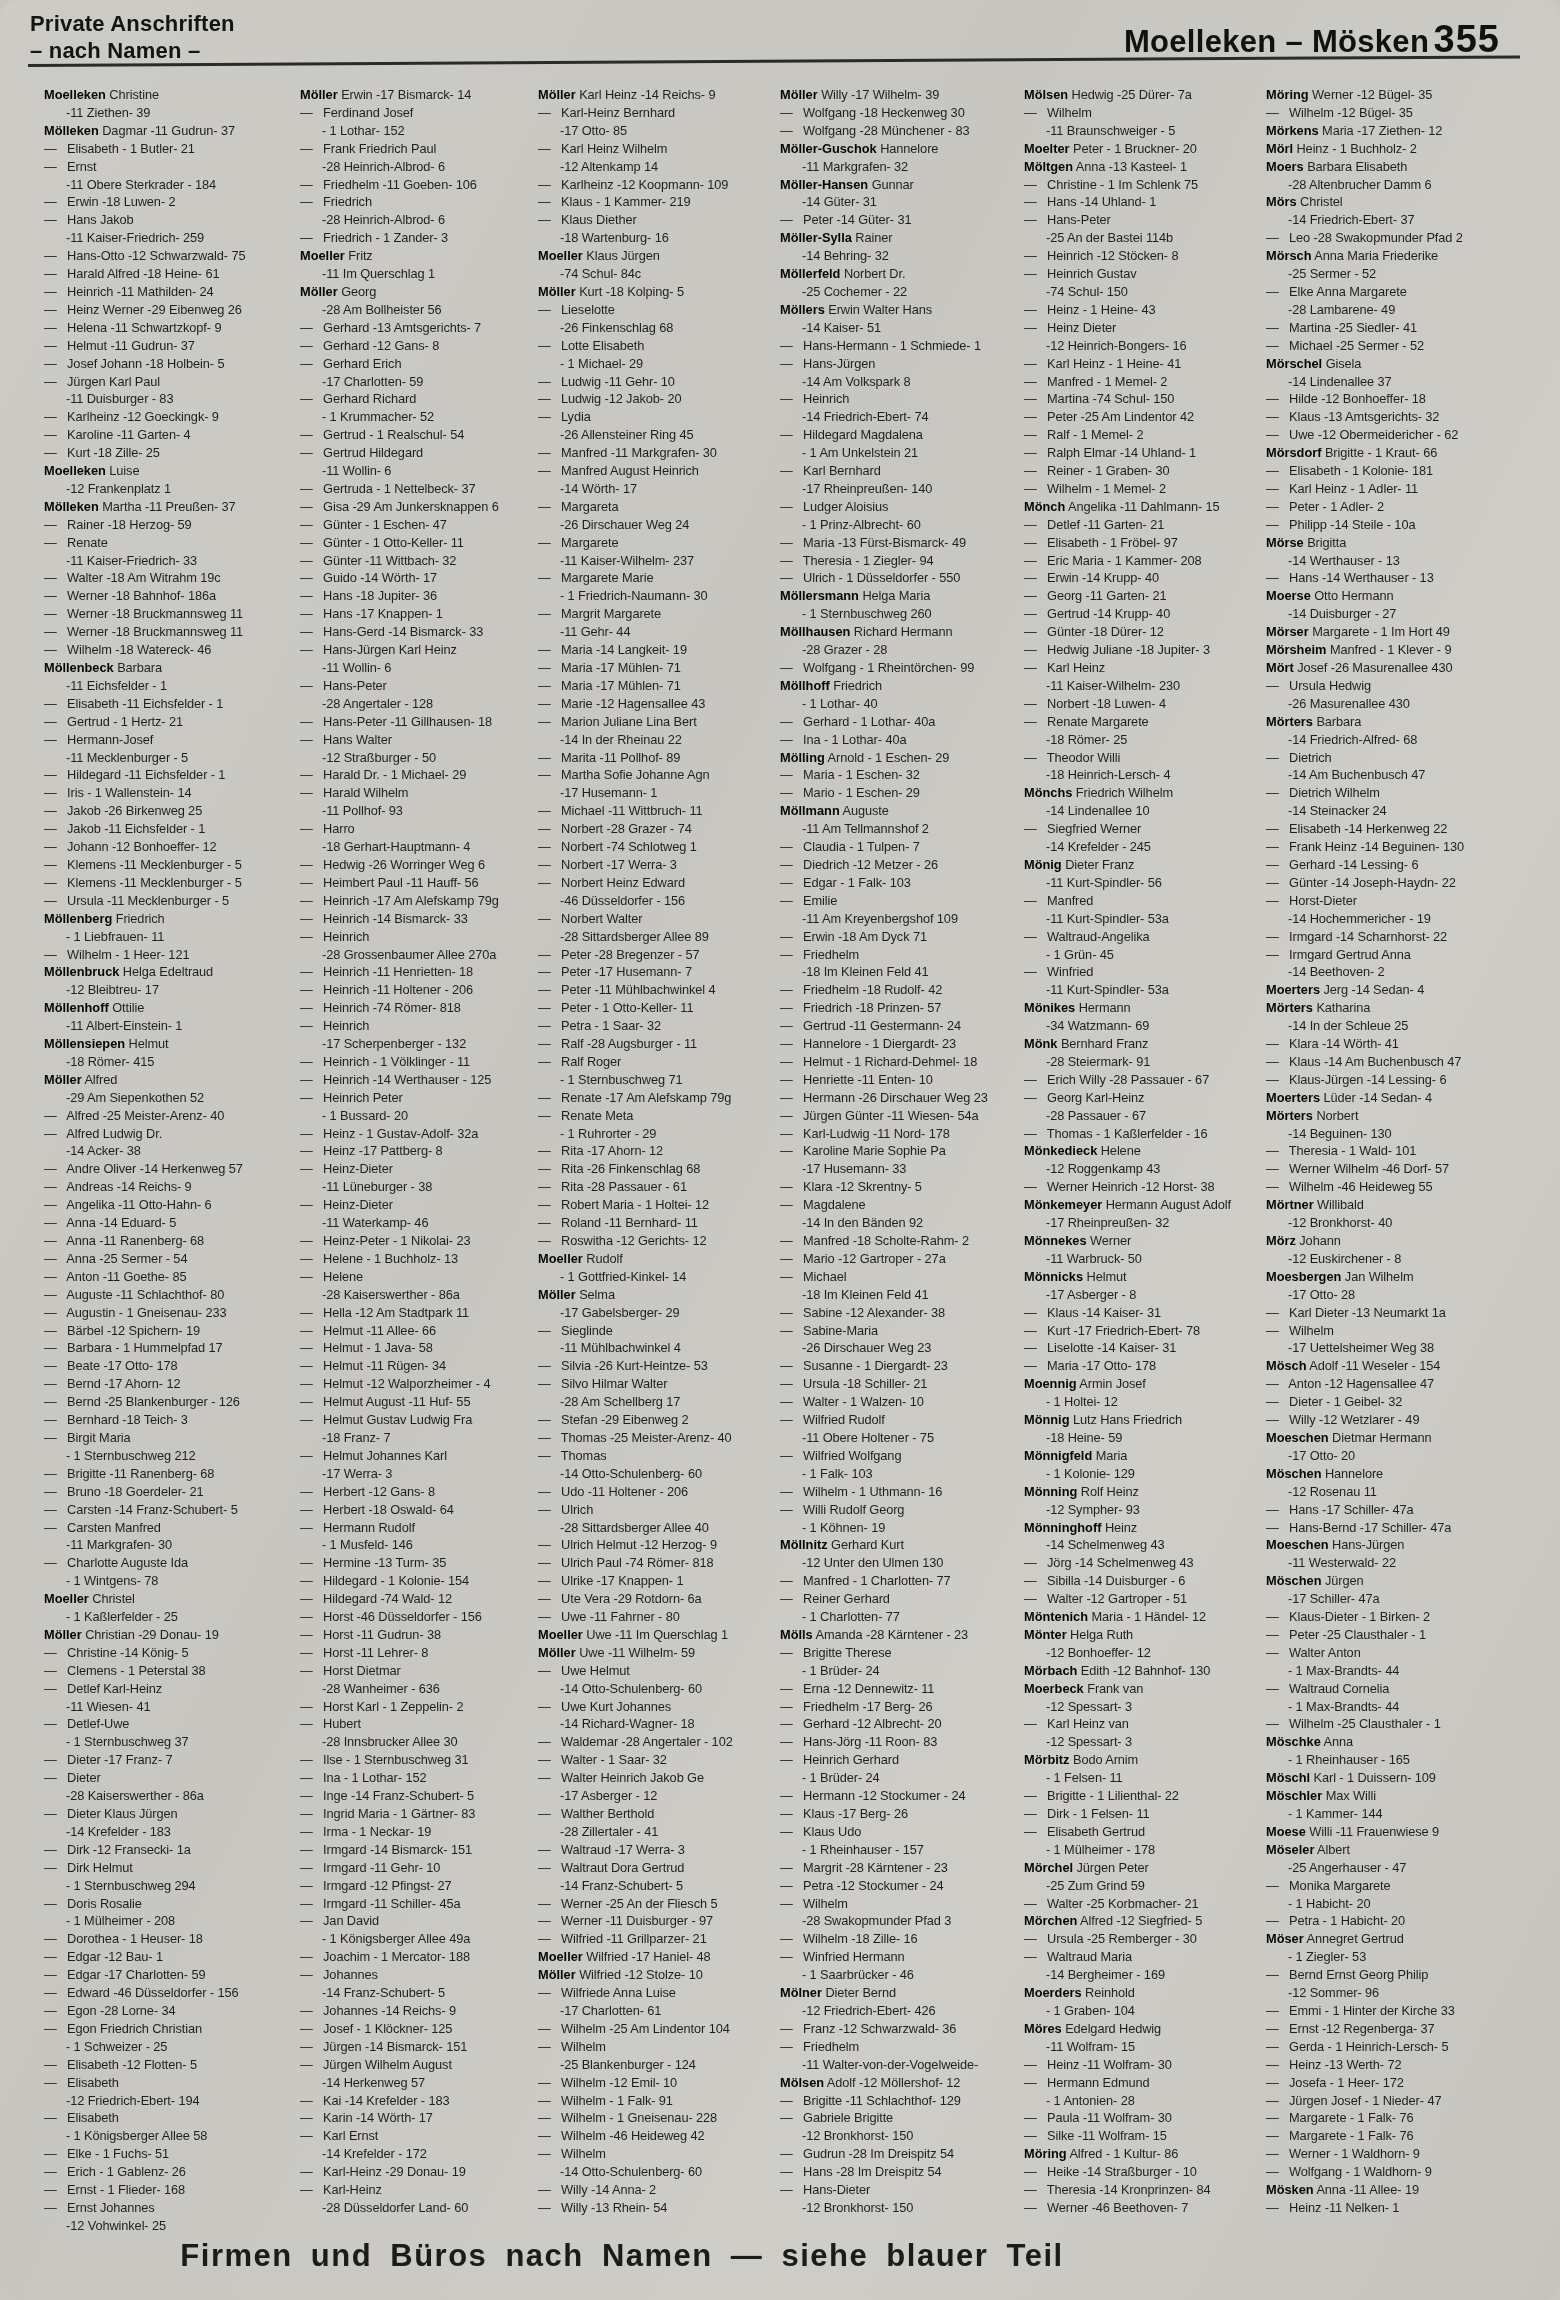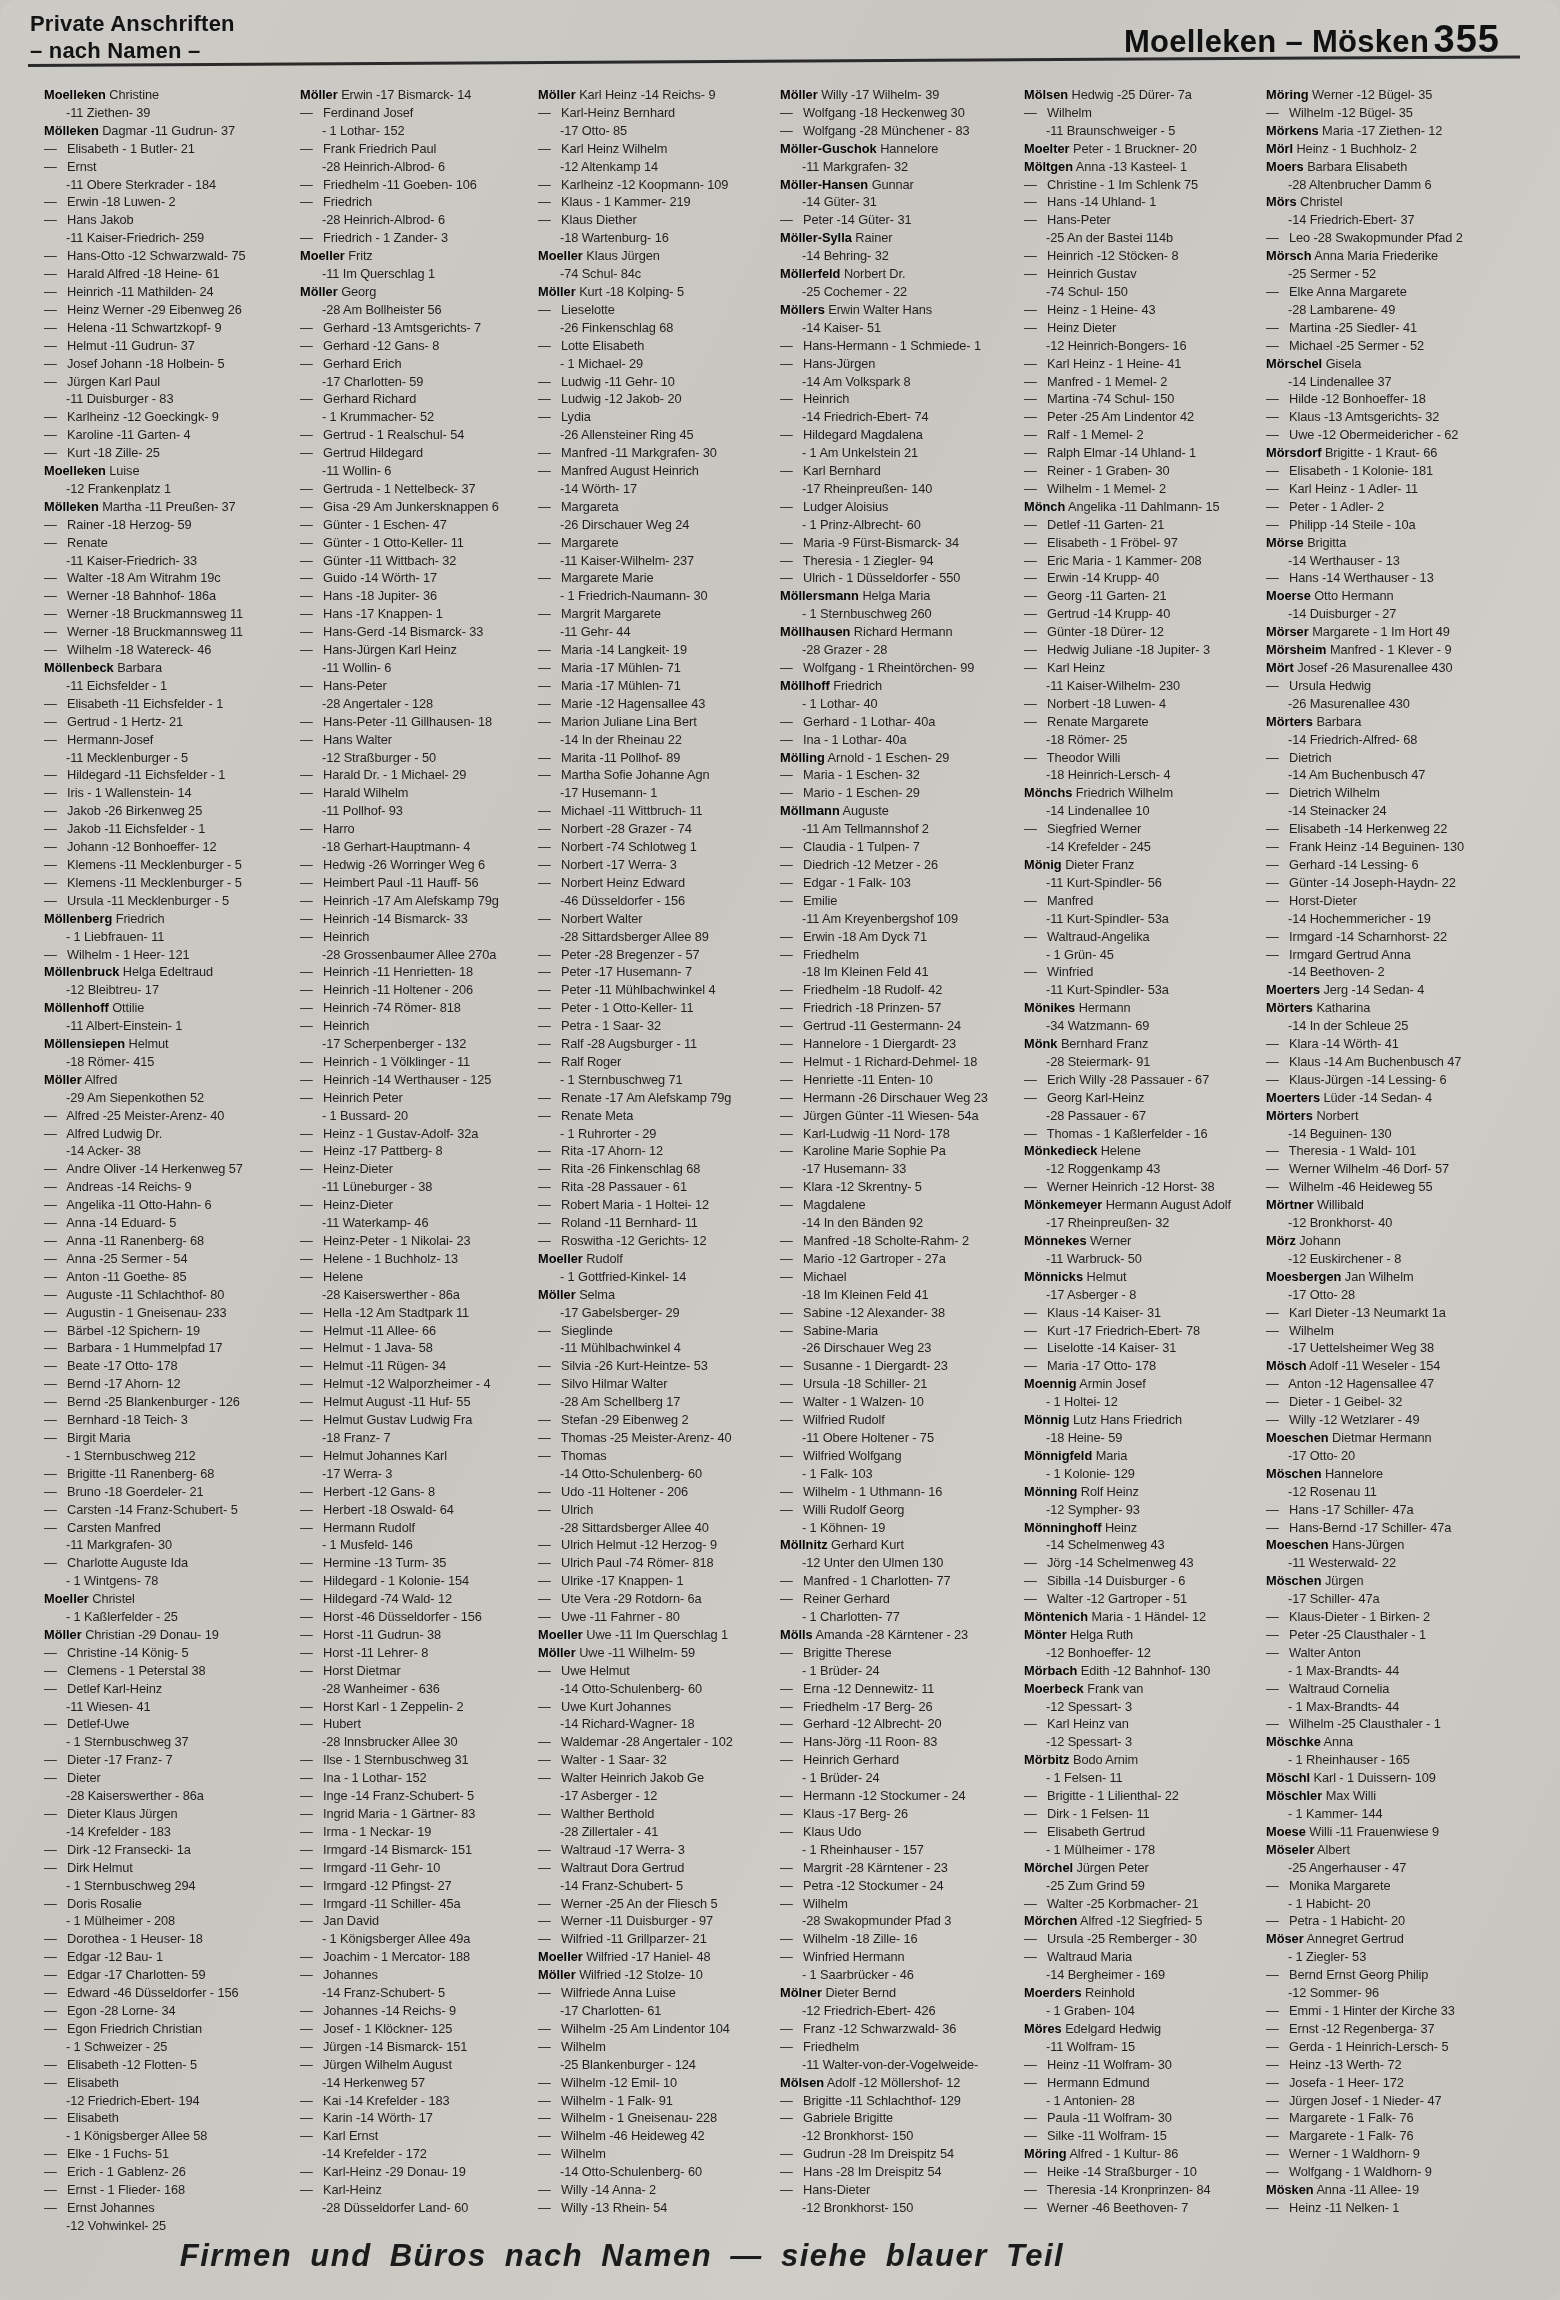--- a/index.html
+++ b/index.html
@@ -10,21 +10,21 @@
   .hdr-right{position:absolute;right:60px;top:18px;color:#111;white-space:nowrap;}
   .hdr-range{font-size:31px;font-weight:bold;letter-spacing:0.3px;}
   .hdr-page{font-size:38px;font-weight:bold;margin-left:0;letter-spacing:1px;}
   .rule{position:absolute;left:28px;width:1492px;top:64px;height:2.5px;background:#2a2a2a;transform:rotate(-0.33deg);transform-origin:left center;}
   .col{position:absolute;top:86px;width:246px;margin-left:8px;}
   .c1{left:36px}.c2{left:292px}.c3{left:530px}.c4{left:772px}.c5{left:1016px}.c6{left:1258px}
   .line{white-space:pre;font-size:12.8px;line-height:17.92px;height:17.92px;color:#1f1f1f;letter-spacing:-0.1px;}
   .line b{font-weight:bold;color:#050505;letter-spacing:0;}
   .ind{padding-left:22px;}
   .footer{position:absolute;left:0;width:1244px;top:2238px;text-align:center;
-          font-size:31px;font-weight:bold;font-style:italic;color:#1b1b1b;
+          font-size:31px;font-weight:bold;color:#1b1b1b;
           letter-spacing:1.5px;word-spacing:8px;}
 </style>
 </head>
 <body>
 
 <div id="page">
   <div class="hdr-left">
     <div>Private Anschriften</div>
     <div>– nach Namen –</div>
   </div>
@@ -417,21 +417,21 @@
       <div class="line">—   Hans-Jürgen</div>
       <div class="line ind">-14 Am Volkspark 8</div>
       <div class="line">—   Heinrich</div>
       <div class="line ind">-14 Friedrich-Ebert- 74</div>
       <div class="line">—   Hildegard Magdalena</div>
       <div class="line ind">- 1 Am Unkelstein 21</div>
       <div class="line">—   Karl Bernhard</div>
       <div class="line ind">-17 Rheinpreußen- 140</div>
       <div class="line">—   Ludger Aloisius</div>
       <div class="line ind">- 1 Prinz-Albrecht- 60</div>
-      <div class="line">—   Maria -9 Fürst-Bismarck- 34</div>
+      <div class="line">—   Maria -13 Fürst-Bismarck- 49</div>
       <div class="line">—   Theresia - 1 Ziegler- 94</div>
       <div class="line">—   Ulrich - 1 Düsseldorfer - 550</div>
       <div class="line"><b>Möllersmann</b> Helga Maria</div>
       <div class="line ind">- 1 Sternbuschweg 260</div>
       <div class="line"><b>Möllhausen</b> Richard Hermann</div>
       <div class="line ind">-28 Grazer - 28</div>
       <div class="line">—   Wolfgang - 1 Rheintörchen- 99</div>
       <div class="line"><b>Möllhoff</b> Friedrich</div>
       <div class="line ind">- 1 Lothar- 40</div>
       <div class="line">—   Gerhard - 1 Lothar- 40a</div>

